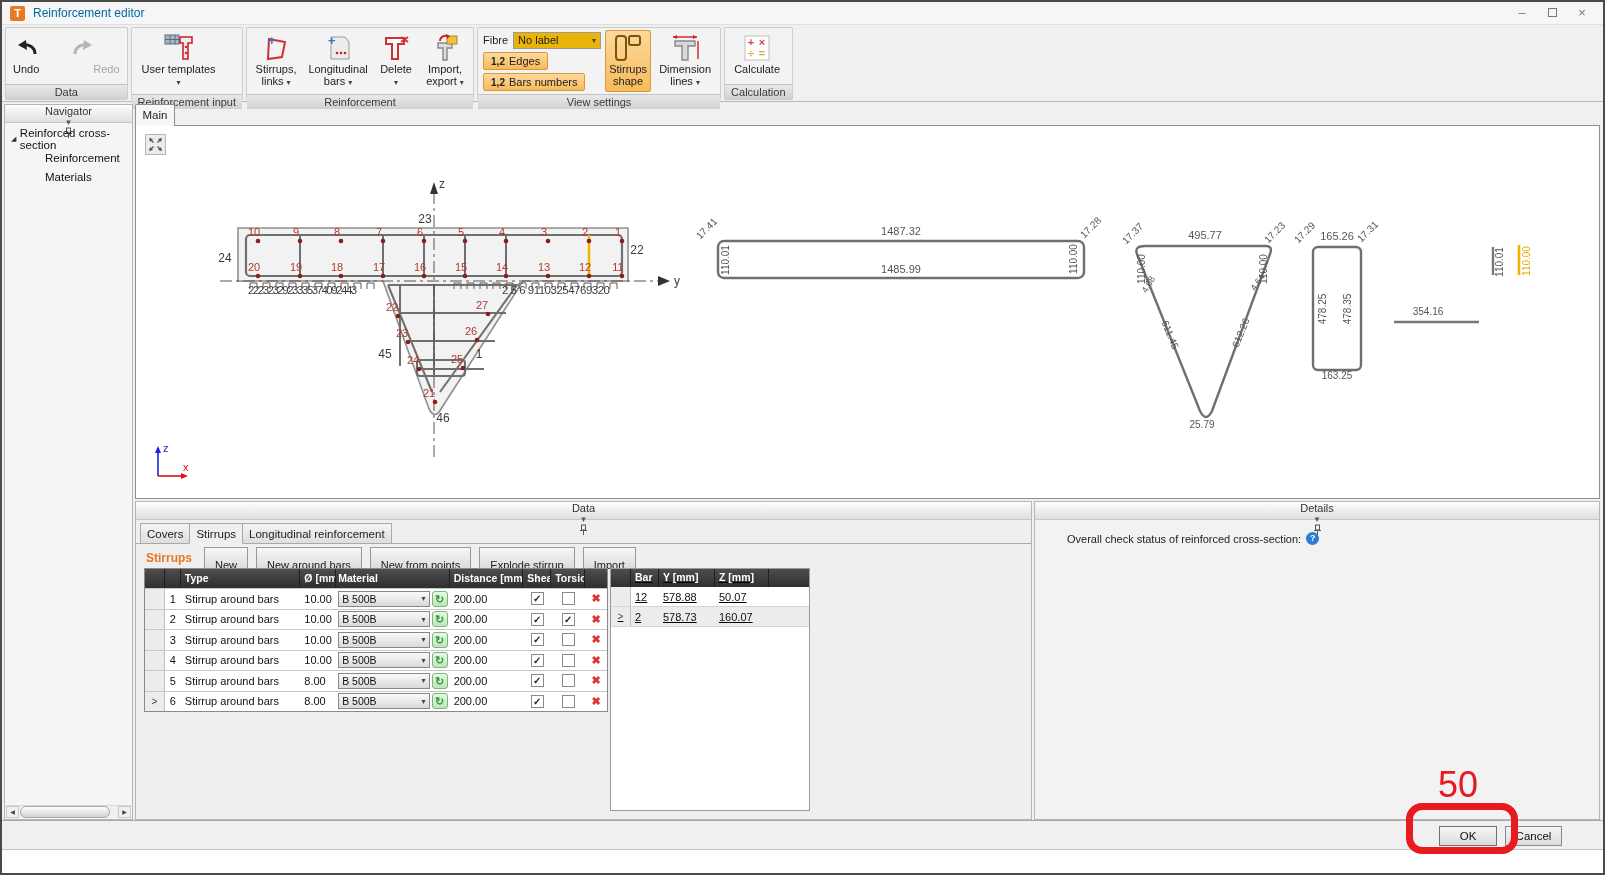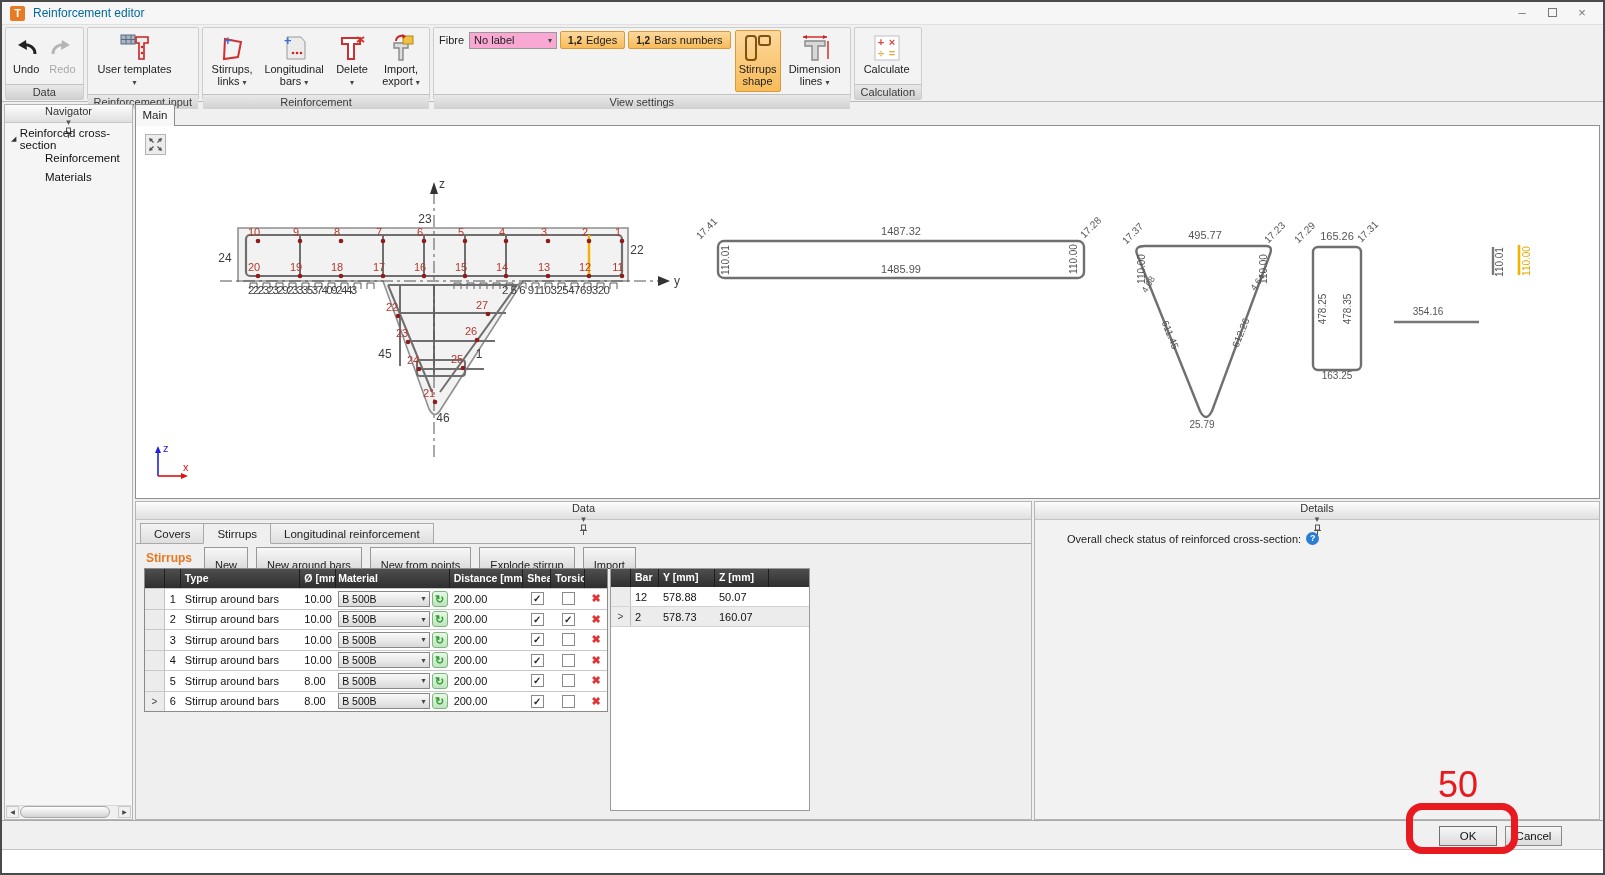--- a/index.html
+++ b/index.html
@@ -15,28 +15,28 @@
   .winbtn .restore-box{display:inline-block;width:9px;height:9px;border:1px solid #777;}
 
   
   .ribbon { position:absolute; left:0; top:23px; right:0; height:77px; background:#f0f0f0; border-bottom:1px solid #b9b9b9; display:flex; gap:3px; padding:2px 0 1px 3px; }
   .rgroup { border:1px solid #cdcdcd; background:#f3f3f3; display:flex; flex-direction:column; border-radius:2px;}
   .rgroup-content { flex:1; display:flex; align-items:stretch; padding:2px 3px; gap:2px;}
   .rgroup-label { height:15px; background:linear-gradient(#e9e9e9,#d1d1d1); border-top:1px solid #c2c2c2; font-size:11px; color:#3a3a3a; text-align:center; line-height:14px; padding:0 6px; white-space:nowrap;}
   .bigbtn { display:flex; flex-direction:column; align-items:center; justify-content:flex-start; padding:2px 3px; border:1px solid transparent; border-radius:2px; cursor:default;}
   .bigbtn .icon { height:30px; display:flex; align-items:center; justify-content:center; }
   .bigbtn .blabel { font-size:11px; color:#222; text-align:center; line-height:12px; white-space:normal; }
-  .bigbtn .blabel.dis { color:#a8a8a8; }
+  .bigbtn .blabel.dis { color:#a8a8a8;margin-left:44px; }
   .dd-arrow { font-size:8px; color:#444; }
   .orange { background:linear-gradient(#fdd89d,#f8bb59); border:1px solid #d89b3c !important; }
   .toggle-sm { display:flex; align-items:center; gap:4px; padding:0 7px; height:18px; font-size:11px; color:#222; border-radius:2px; width:max-content;}
   .toggle-sm b { font-size:10px; }
   .fibre-row { display:flex; align-items:center; gap:5px; height:18px; font-size:11px; color:#222;}
-  .selectbox { width:88px; height:17px; border:1px solid #9a9a9a; background:#f9a8d4; display:flex; align-items:center; justify-content:space-between; padding:0 4px; font-size:11px;}
-  .vs-col { display:flex; flex-direction:row; gap:3px; padding:1px 2px;}
+  .selectbox { width:88px; height:17px; border:1px solid #9a9a9a; background:#eab308; display:flex; align-items:center; justify-content:space-between; padding:0 4px; font-size:11px;}
+  .vs-col { display:flex; flex-direction:column; gap:3px; padding:1px 2px;}
 
   
   #navigator { position:absolute; left:2px; top:102px; width:129px; height:716px; background:#f5f5f5; border:1px solid #b5b5b5;}
   .panel-header { height:18px; background:linear-gradient(#fdfdfd,#dfdfdf); border-bottom:1px solid #c6c6c6; display:flex; align-items:center; font-size:11px; color:#333; padding:0 4px;flex-direction:column;}
   .panel-header .ph-title { flex:1; }
   .ph-ctrl { width:14px; text-align:center; color:#555; font-size:9px;}
   .tree { padding-top:6px; }
   .tree-row { height:19px; display:flex; align-items:center; font-size:11.5px; color:#111;}
   .tree-row .expander { width:10px; margin-left:6px; font-size:7px; color:#333; }
   .tree-row.child { padding-left:40px; }
@@ -47,21 +47,21 @@
   
   #main-tab { position:absolute; left:133px; top:102px; width:40px; height:22px; background:#f7f7f7; border:1px solid #8f8f8f; border-bottom:none; font-size:11.5px; text-align:center; line-height:20px; color:#222; z-index:2; border-radius:2px 2px 0 0;}
   #canvas { position:absolute; left:133px; top:123px; width:1465px; height:374px; background:#fff; border:1px solid #8f8f8f; }
   #drawing { position:absolute; inset:0; width:100%; height:100%; }
   .zoomfit { position:absolute; left:9px; top:8px; width:21px; height:21px; background:#ececec; border:1px solid #b5b5b5; z-index:3; display:flex;align-items:center;justify-content:center;}
   .axisicon { position:absolute; left:14px; bottom:14px; z-index:3; }
 
   
   #data-panel { position:absolute; left:133px; top:499px; width:897px; height:319px; background:#efefef; border:1px solid #b5b5b5; }
   .dtabs { height:21px; display:flex; padding-left:4px; margin-top:3px; border-bottom:1px solid #a9a9a9;}
-  .dtab { height:21px; padding:0 13px; font-size:11.5px; line-height:20px; color:#222; background:linear-gradient(#f4f4f4,#dedede); border:1px solid #a9a9a9; border-right:none; cursor:default;}
+  .dtab { height:21px; padding:0 6px; font-size:11.5px; line-height:20px; color:#222; background:linear-gradient(#f4f4f4,#dedede); border:1px solid #a9a9a9; border-right:none; cursor:default;}
   .dtab:last-child{ border-right:1px solid #a9a9a9; }
   .dtab.active { background:#efefef; border-bottom:1px solid #efefef; border-right:1px solid #a9a9a9; }
   .dtab.after-active{ border-left:none; }
   .stoolbar { height:24px; display:flex; align-items:center; gap:8px; padding-left:10px; margin-top:2px;}
   .stitle { color:#e87722; font-weight:bold; font-size:12px; margin-right:4px;}
   .sbtn { height:17px; padding:10px 10px; font-size:11px; color:#222; background:linear-gradient(#f8f8f8,#dcdcdc); border:1px solid #989898; line-height:15px; cursor:default;}
   .stable { position:absolute; left:8px; top:66px; width:464px; border:1px solid #8a8a8a; background:#fef9c3;}
   .thead { display:flex; background:linear-gradient(#4e4e4e,#2f2f2f); color:#fff; font-weight:bold; font-size:10.5px; height:19px; align-items:center;}
   .thead .c { border-right:1px solid #1e1e1e; height:100%; line-height:18px;}
   .trow { display:flex; height:20.5px; align-items:center; border-top:1px solid #c8c8c8; background:#fff; font-size:11px; color:#111;}
@@ -71,21 +71,21 @@
   .c.type { width:120px; }
   .c.dia { width:36px; }
   .c.mat { width:114px; display:flex; align-items:center; gap:2px; padding:0 2px;}
   .c.dist { width:74px; }
   .c.chk1 { width:28px; display:flex; justify-content:center;}
   .c.chk2 { width:34px; display:flex; justify-content:center;}
   .c.del { width:22px; text-align:center; color:#e03535; font-weight:bold; font-size:11px; padding:0;}
   .dd { flex:1; height:16px; border:1px solid #888; background:linear-gradient(#fafafa,#d9d9d9); display:flex; align-items:center; justify-content:space-between; padding:0 3px; font-size:10.5px;}
   .refresh { width:16px; height:16px; border:1px solid #7ab87a; border-radius:3px; background:linear-gradient(#eaf7ea,#bfe3bf); color:#2e9e2e; font-size:11px; text-align:center; line-height:15px; font-weight:bold;}
   .cb { width:13px; height:13px; border:1px solid #8a8a8a; background:#fff; font-size:10px; line-height:12px; text-align:center; color:#222; font-weight:bold;}
-  .bartable { position:absolute; left:474px; top:66px; width:200px; height:243px; border:1px solid #9a9a9a; background:#fff; }
+  .bartable { position:absolute; left:474px; top:66px; width:200px; height:243px; border:1px solid #9a9a9a; background:#fff;text-decoration:underline; }
   .bt-head { display:flex; background:linear-gradient(#4e4e4e,#2f2f2f); color:#fff; font-weight:bold; font-size:10.5px; height:18px; align-items:center;}
   .bt-row { display:flex; height:20px; align-items:center; border-bottom:1px solid #d5d5d5; font-size:11px; color:#111;}
   .bt-row.sel { background:#ececec; }
   .bc.handle { width:20px; background:#ececec; border-right:1px solid #c0c0c0; height:100%; text-align:center; font-size:10px; color:#444; line-height:19px;}
   .bc.bar { width:28px; padding:0 4px;}
   .bc.y { width:56px; padding:0 4px;}
   .bc.z { width:54px; padding:0 4px;}
   .bt-head .bc { border-right:1px solid #1e1e1e; height:100%; line-height:17px;}
 
   

